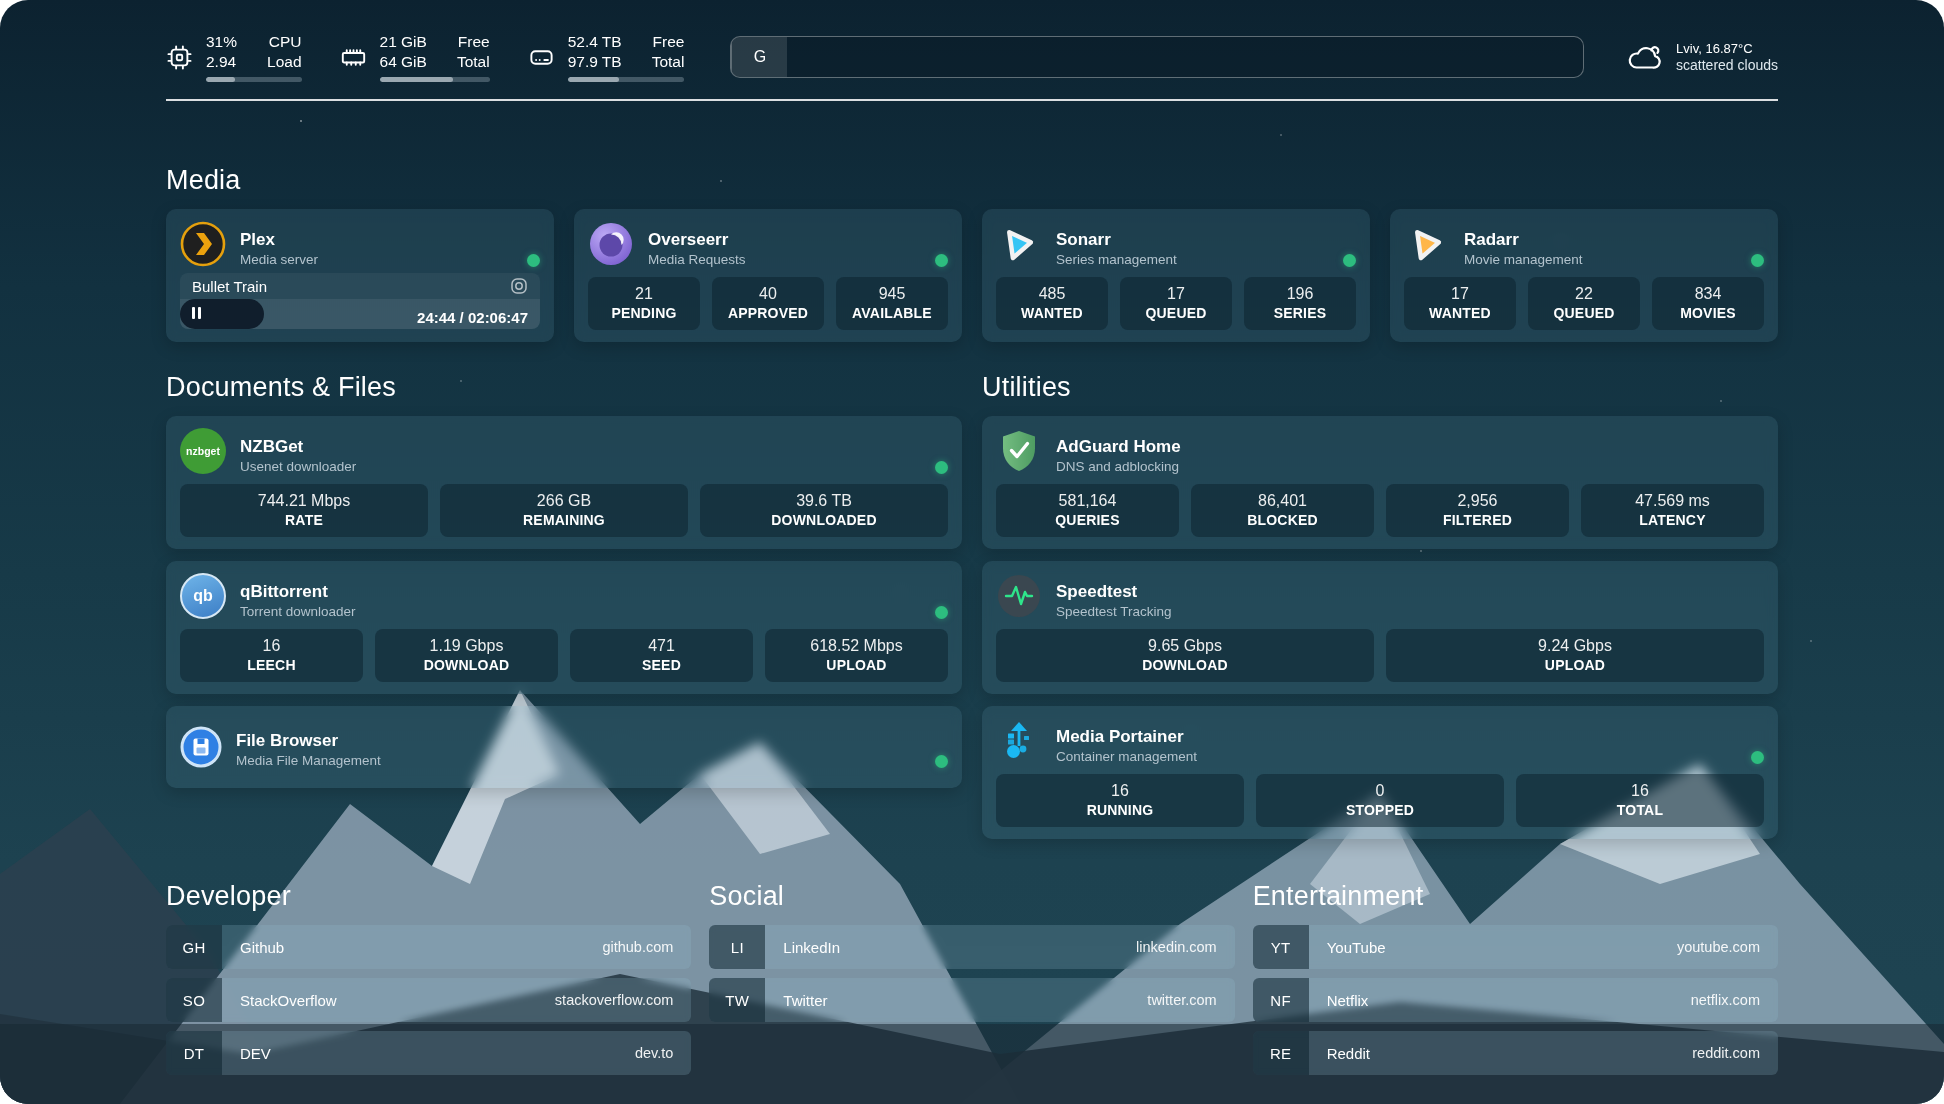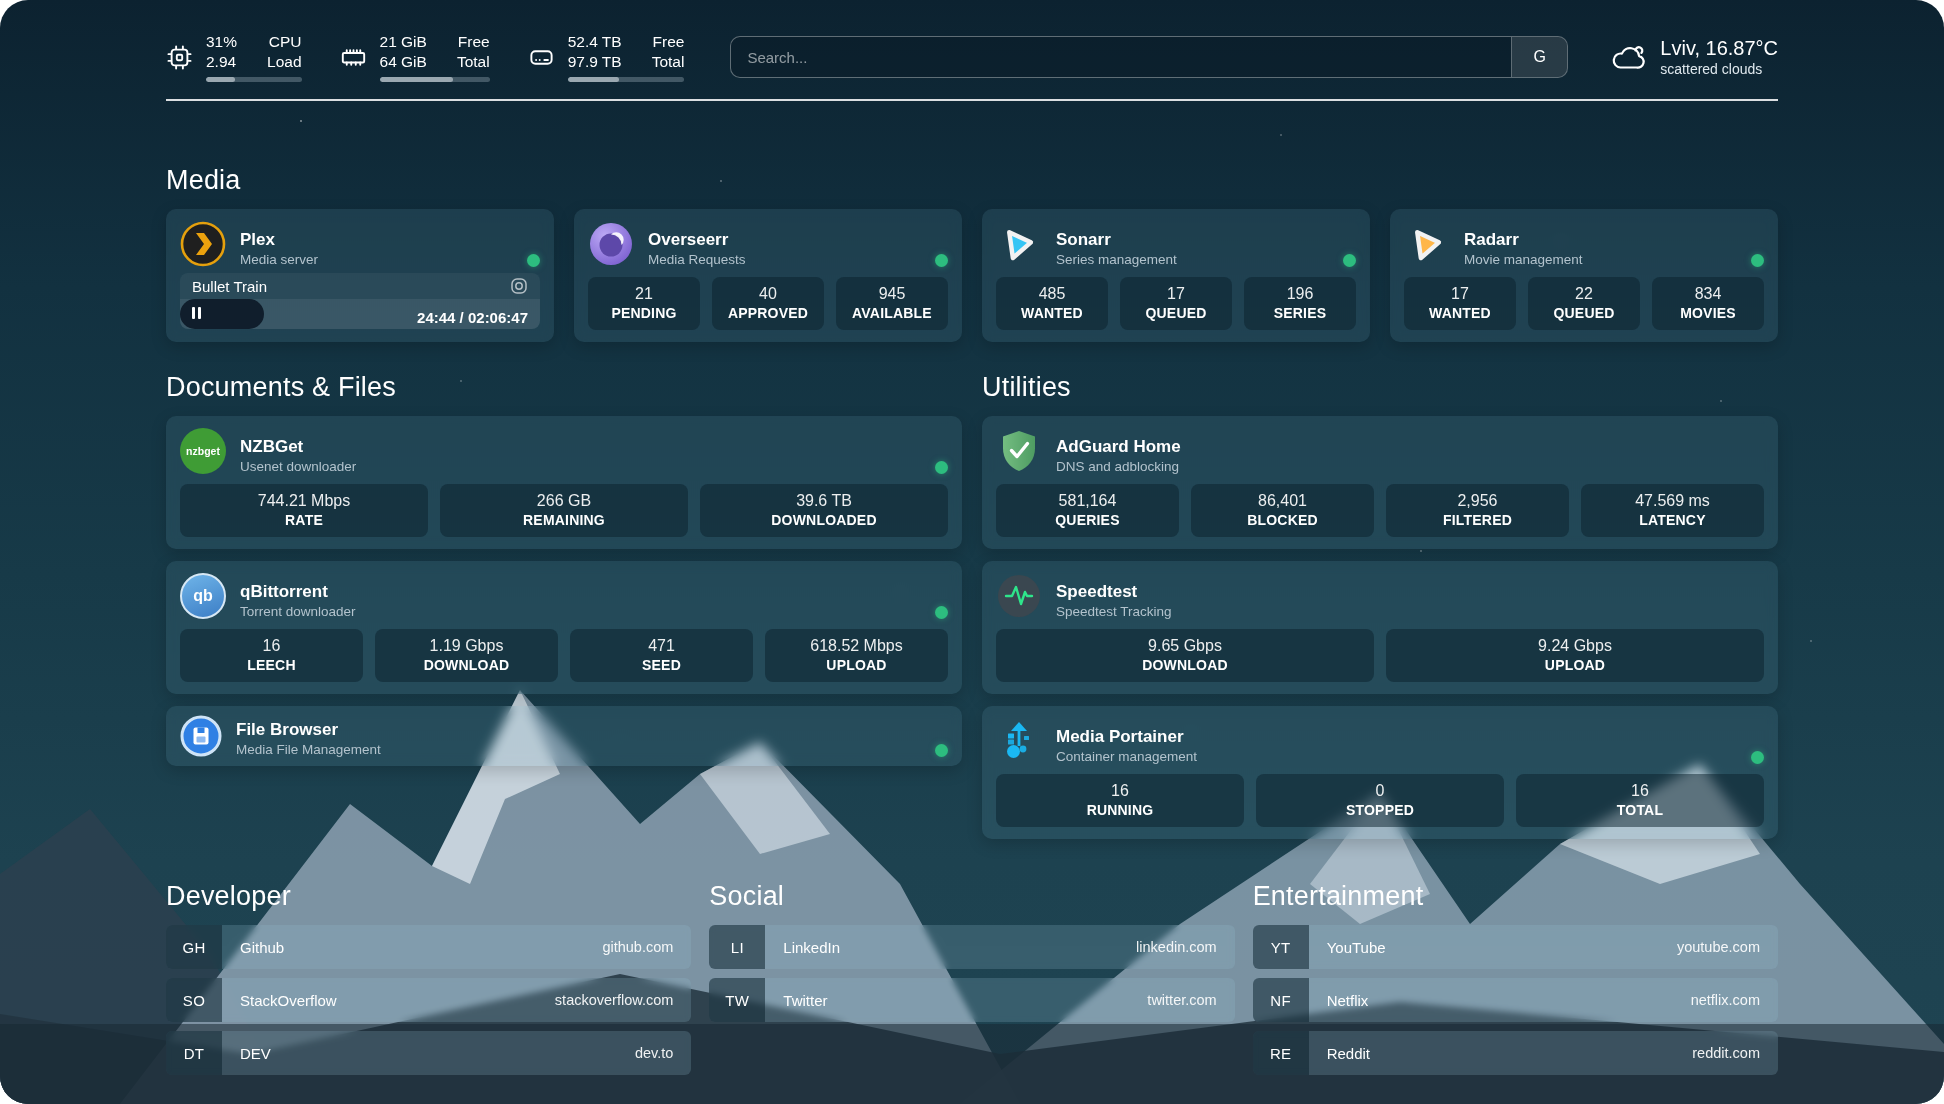--- a/index.html
+++ b/index.html
@@ -23,21 +23,21 @@
   .res-bar{margin-top:5px;height:5px;border-radius:3px;background:rgba(130,150,162,.45);overflow:hidden;}
   .res-fill{height:100%;border-radius:3px;background:#9aa8b1;}
   .search{flex:1;display:flex;align-items:stretch;height:40px;margin:0 40px 0 8px;border:1px solid rgba(255,255,255,.35);
     border-radius:10px;background:rgba(8,24,34,.35);overflow:hidden;}
   .search input{flex:1;background:transparent;border:0;outline:none;color:#fff;font-size:15px;padding:0 16px;font-family:inherit;}
   .search input::placeholder{color:rgba(255,255,255,.55);}
   .gbtn{width:56px;border:0;border-left:1px solid rgba(255,255,255,.25);background:rgba(255,255,255,.12);
     color:#fff;font-size:16px;font-weight:500;cursor:pointer;font-family:inherit;}
   .weather{display:flex;align-items:center;gap:12px;color:#fff;}
   .weather-icon{width:40px;height:32px;}
-  .weather-l1{font-size:20px;}
+  .weather-l1{font-size:13px;}
   .weather-l2{font-size:14px;color:#dfe8ee;margin-top:1px;}
   .sep{margin-top:17px;border-bottom:2px solid rgba(255,255,255,.85);}
 
   
   .sec-title{font-size:27px;font-weight:500;color:#fff;margin:0 0 13px 0;letter-spacing:.2px;}
   .media-sec{margin-top:64px;}
   .media-grid{display:grid;grid-template-columns:repeat(4,1fr);gap:20px;}
   .two-col{display:grid;grid-template-columns:1fr 1fr;gap:20px;margin-top:30px;}
   .col-stack{display:flex;flex-direction:column;gap:12px;}
 
@@ -148,21 +148,20 @@
             <span class="res-val">97.9 TB</span>
             <span class="res-lab">Total</span>
           </div>
           <div class="res-bar">
               <div class="res-fill" style="width: 44%;"></div>
             </div>
         </div>
       </div>
 
       <div class="search">
-        <input type="text" placeholder="Search..." style="">
         <button class="gbtn">G</button>
       </div>
 
       <div class="weather">
         <svg class="weather-icon" viewBox="0 0 40 32" fill="none" stroke="#fff" stroke-width="2.2" stroke-linejoin="round" stroke-linecap="round">
           <path d="M28.5 26.5h-16a7 7 0 1 1 1.4-13.9 9 9 0 0 1 17.2 2.5 5.8 5.8 0 0 1-2.6 11.4z"></path>
           <path d="M27.5 9.5a3.4 3.4 0 1 1 5.9 2.4"></path>
         </svg>
         <div>
           <div class="weather-l1">Lviv, 16.87°C</div>
@@ -364,21 +363,21 @@
               <div class="stat-value">471</div>
                 <div class="stat-label">SEED</div>
               </div>
             <div class="stat">
               <div class="stat-value">618.52 Mbps</div>
                 <div class="stat-label">UPLOAD</div>
               </div>
           </div>
         </div>
 
-        <div class="card" style="padding:9px 14px;">
+        <div class="card" style="padding:20px 14px;">
           <div class="card-head">
             <span class="app-icon sm">
               <svg viewBox="0 0 42 42">
                   <circle cx="21" cy="21" r="19" fill="#2f80e4" stroke="#cfe4f7" stroke-width="3"></circle>
                 <rect x="13.5" y="12.5" width="15" height="17" rx="2" fill="#fff"></rect>
                 <rect x="17.5" y="12.5" width="7" height="5.5" fill="#2f80e4"></rect>
                 <rect x="16.5" y="21.5" width="9" height="6" rx="1" fill="#2f80e4" opacity=".55"></rect>
                 </svg>
             </span>
             <div class="app-meta">

